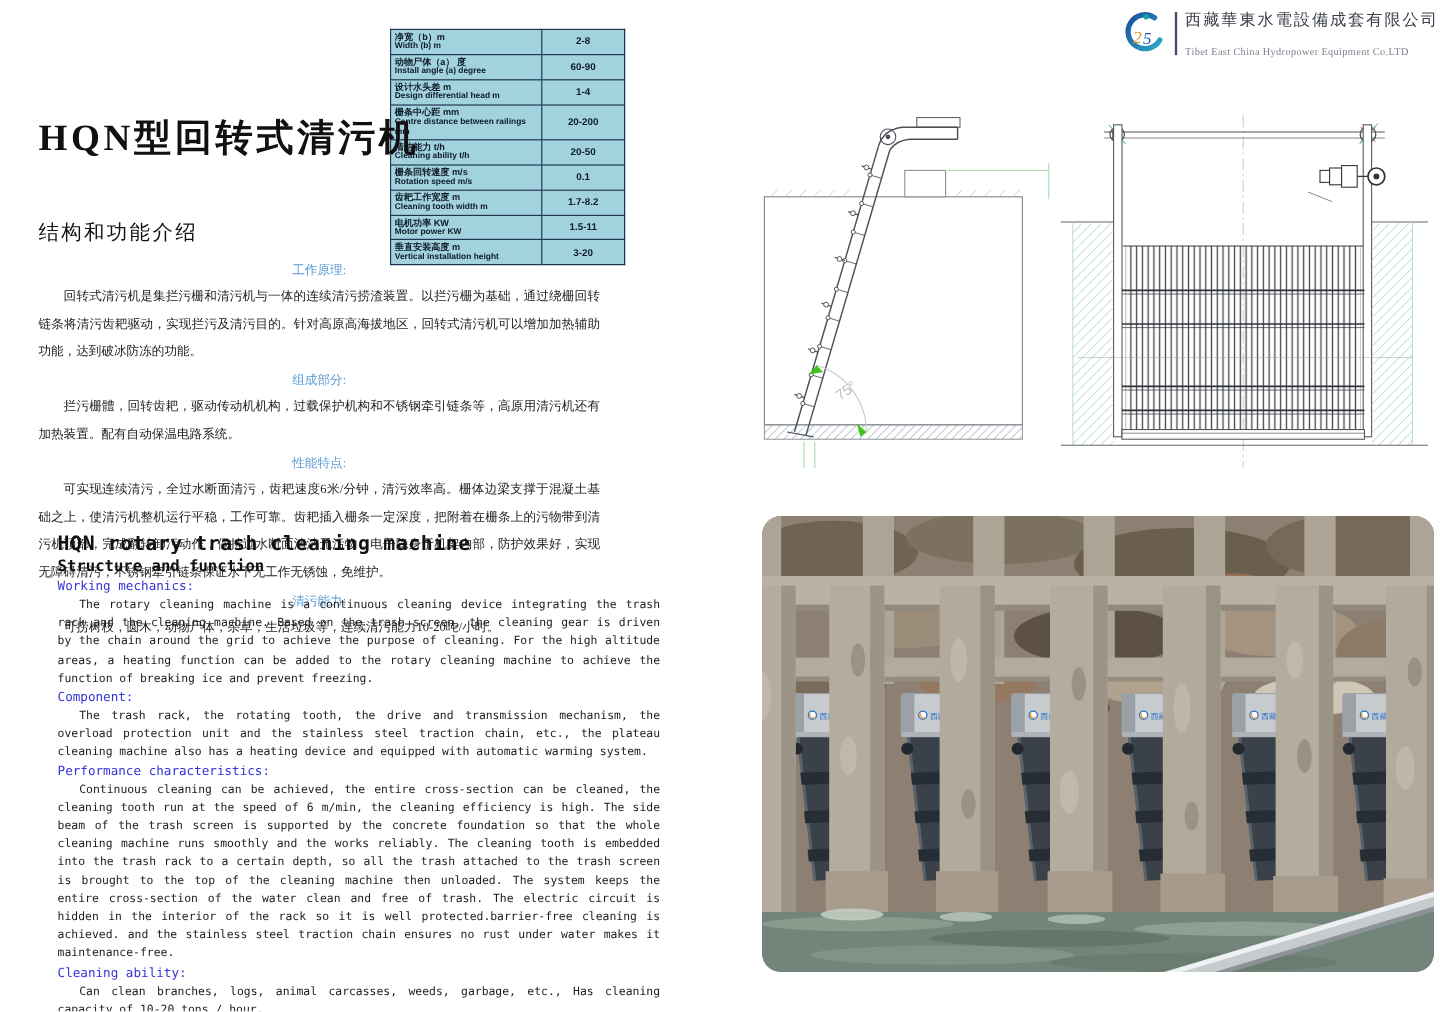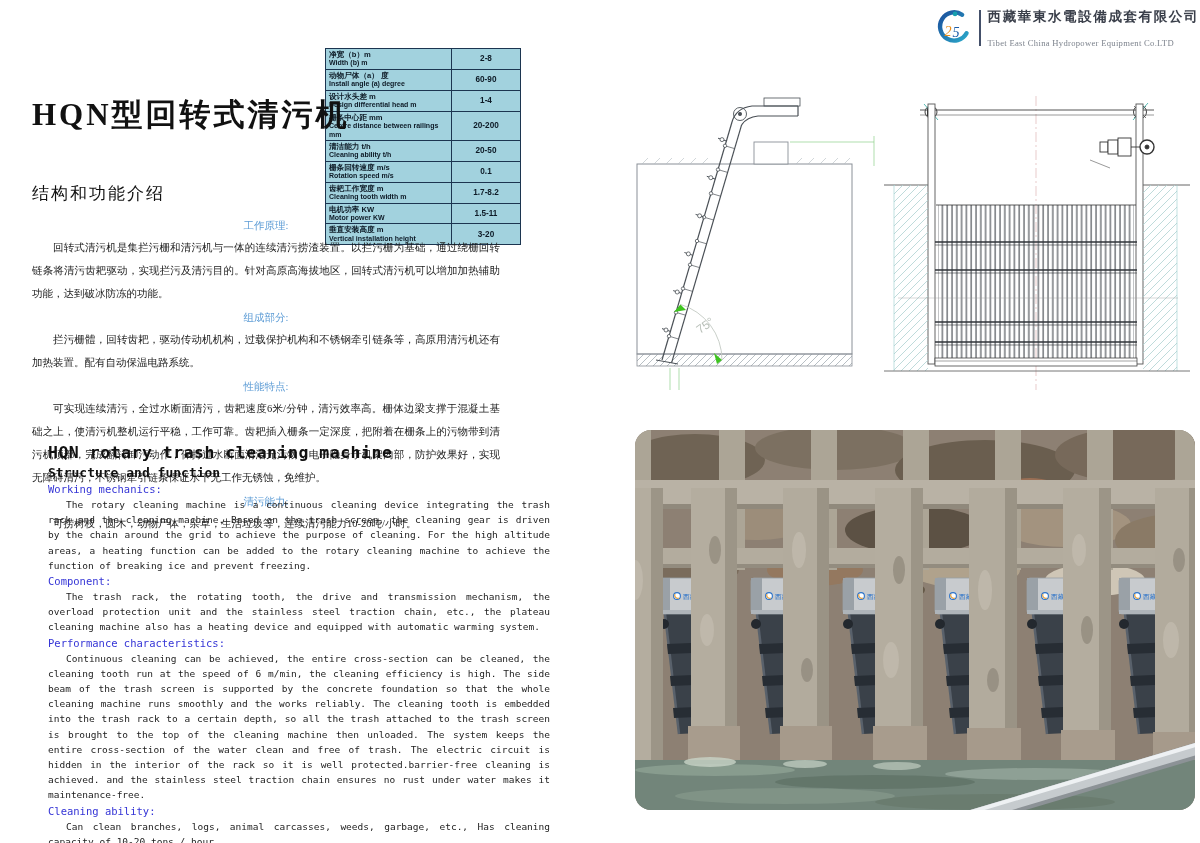--- a/index.html
+++ b/index.html
@@ -2,25 +2,25 @@
 <html><head>
 <meta charset="utf-8">
 <style>
   html,body{margin:0;padding:0;background:#fff;}
   .page{position:relative;width:1200px;height:843px;background:#ffffff;overflow:hidden;
         font-family:"Liberation Serif",serif;color:#1a1a1a;}
 
   
   .logo{position:absolute;left:933px;top:6px;width:266px;display:flex;align-items:center;gap:7px;}
   .logo-sep{width:2px;height:36px;background:#44506a;}
-  .logo-cn{font-size:13.5px;font-weight:bold;letter-spacing:1.6px;color:#3a3f4a;white-space:nowrap;}
+  .logo-cn{font-size:13.5px;font-weight:normal;letter-spacing:1.6px;color:#3a3f4a;white-space:nowrap;}
   .logo-en{font-size:8.6px;color:#7d838d;letter-spacing:0.3px;white-space:nowrap;margin-top:12px;}
 
   
-  .spec{position:absolute;left:325px;top:48px;width:196px;border-collapse:collapse;}
+  .spec{position:absolute;left:325px;top:24px;width:196px;border-collapse:collapse;}
   .spec td{border:1px solid #1c3550;background:#a2d2de;padding:1px 3px;vertical-align:middle;}
   .spec .lc{font-size:7.6px;font-weight:bold;color:#0d1a26;line-height:1.25;font-family:"Liberation Sans",sans-serif;}
   .spec .le{font-size:7px;font-weight:bold;color:#0d1a26;line-height:1.2;font-family:"Liberation Sans",sans-serif;}
   .spec .val{width:62px;text-align:center;font-size:8.2px;font-weight:bold;color:#0d1a26;
              font-family:"Liberation Sans",sans-serif;}
 
   
   .cn-col{position:absolute;left:32px;top:94px;width:468px;}
   .cn-title{margin:0;font-size:31px;font-weight:600;letter-spacing:3px;color:#111;}
   .cn-sub{margin:46px 0 10px 0;font-size:17px;font-weight:500;letter-spacing:2px;color:#111;}

